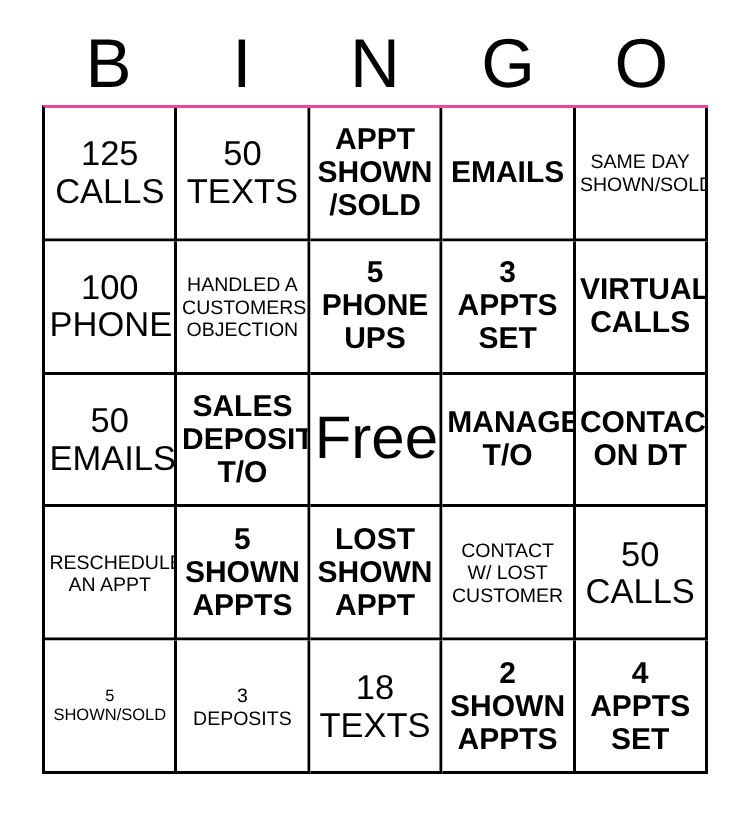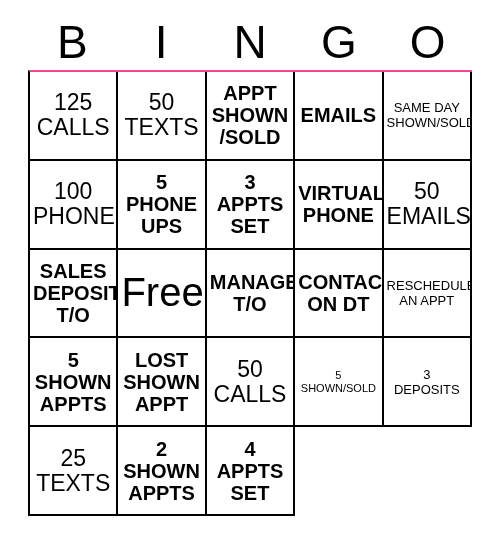--- a/index.html
+++ b/index.html
@@ -138,32 +138,37 @@
     <div class="cell">
       <span class="cell-text size-sm">SAME DAY
 SHOWN/SOLD</span>
     </div>
 
     <div class="cell">
       <span class="cell-text size-lg">100
 PHONE</span>
     </div>
     <div class="cell">
+      <span class="cell-text size-sm">HANDLED A
+CUSTOMERS
+OBJECTION</span>
+    </div>
+    <div class="cell">
       <span class="cell-text size-md">5
 PHONE
 UPS</span>
     </div>
     <div class="cell">
       <span class="cell-text size-md">3
 APPTS
 SET</span>
     </div>
     <div class="cell">
       <span class="cell-text size-md">VIRTUAL
-PHONE</span>
+CALLS</span>
     </div>
 
     <div class="cell">
       <span class="cell-text size-lg">50
 EMAILS</span>
     </div>
     <div class="cell">
       <span class="cell-text size-md">SALES
 DEPOSIT
 T/O</span>
@@ -188,34 +193,39 @@
       <span class="cell-text size-md">5
 SHOWN
 APPTS</span>
     </div>
     <div class="cell">
       <span class="cell-text size-md">LOST
 SHOWN
 APPT</span>
     </div>
     <div class="cell">
+      <span class="cell-text size-sm">CONTACT
+W/ LOST
+CUSTOMER</span>
+    </div>
+    <div class="cell">
       <span class="cell-text size-lg">50
 CALLS</span>
     </div>
 
     <div class="cell">
       <span class="cell-text size-xs">5
 SHOWN/SOLD</span>
     </div>
     <div class="cell">
       <span class="cell-text size-sm">3
 DEPOSITS</span>
     </div>
     <div class="cell">
-      <span class="cell-text size-lg">25
+      <span class="cell-text size-lg">18
 TEXTS</span>
     </div>
     <div class="cell">
       <span class="cell-text size-md">2
 SHOWN
 APPTS</span>
     </div>
     <div class="cell">
       <span class="cell-text size-md">4
 APPTS

